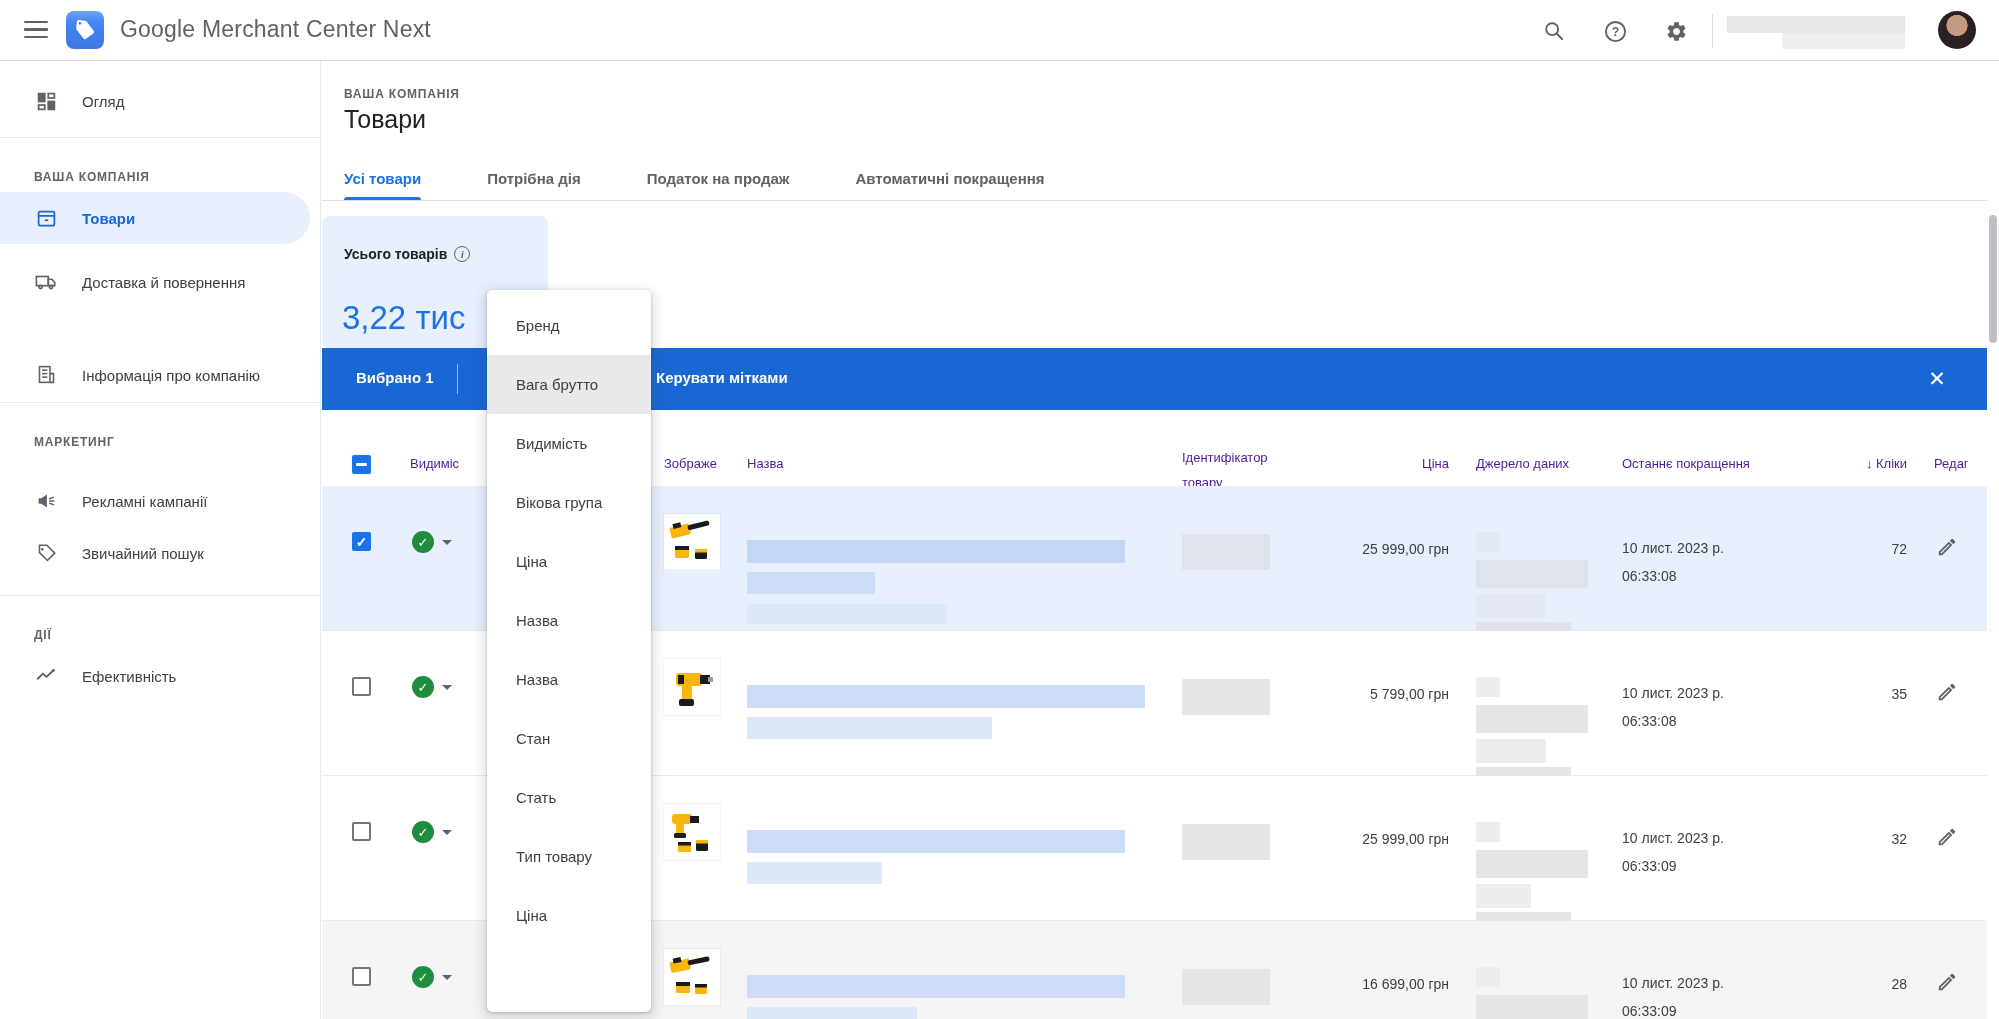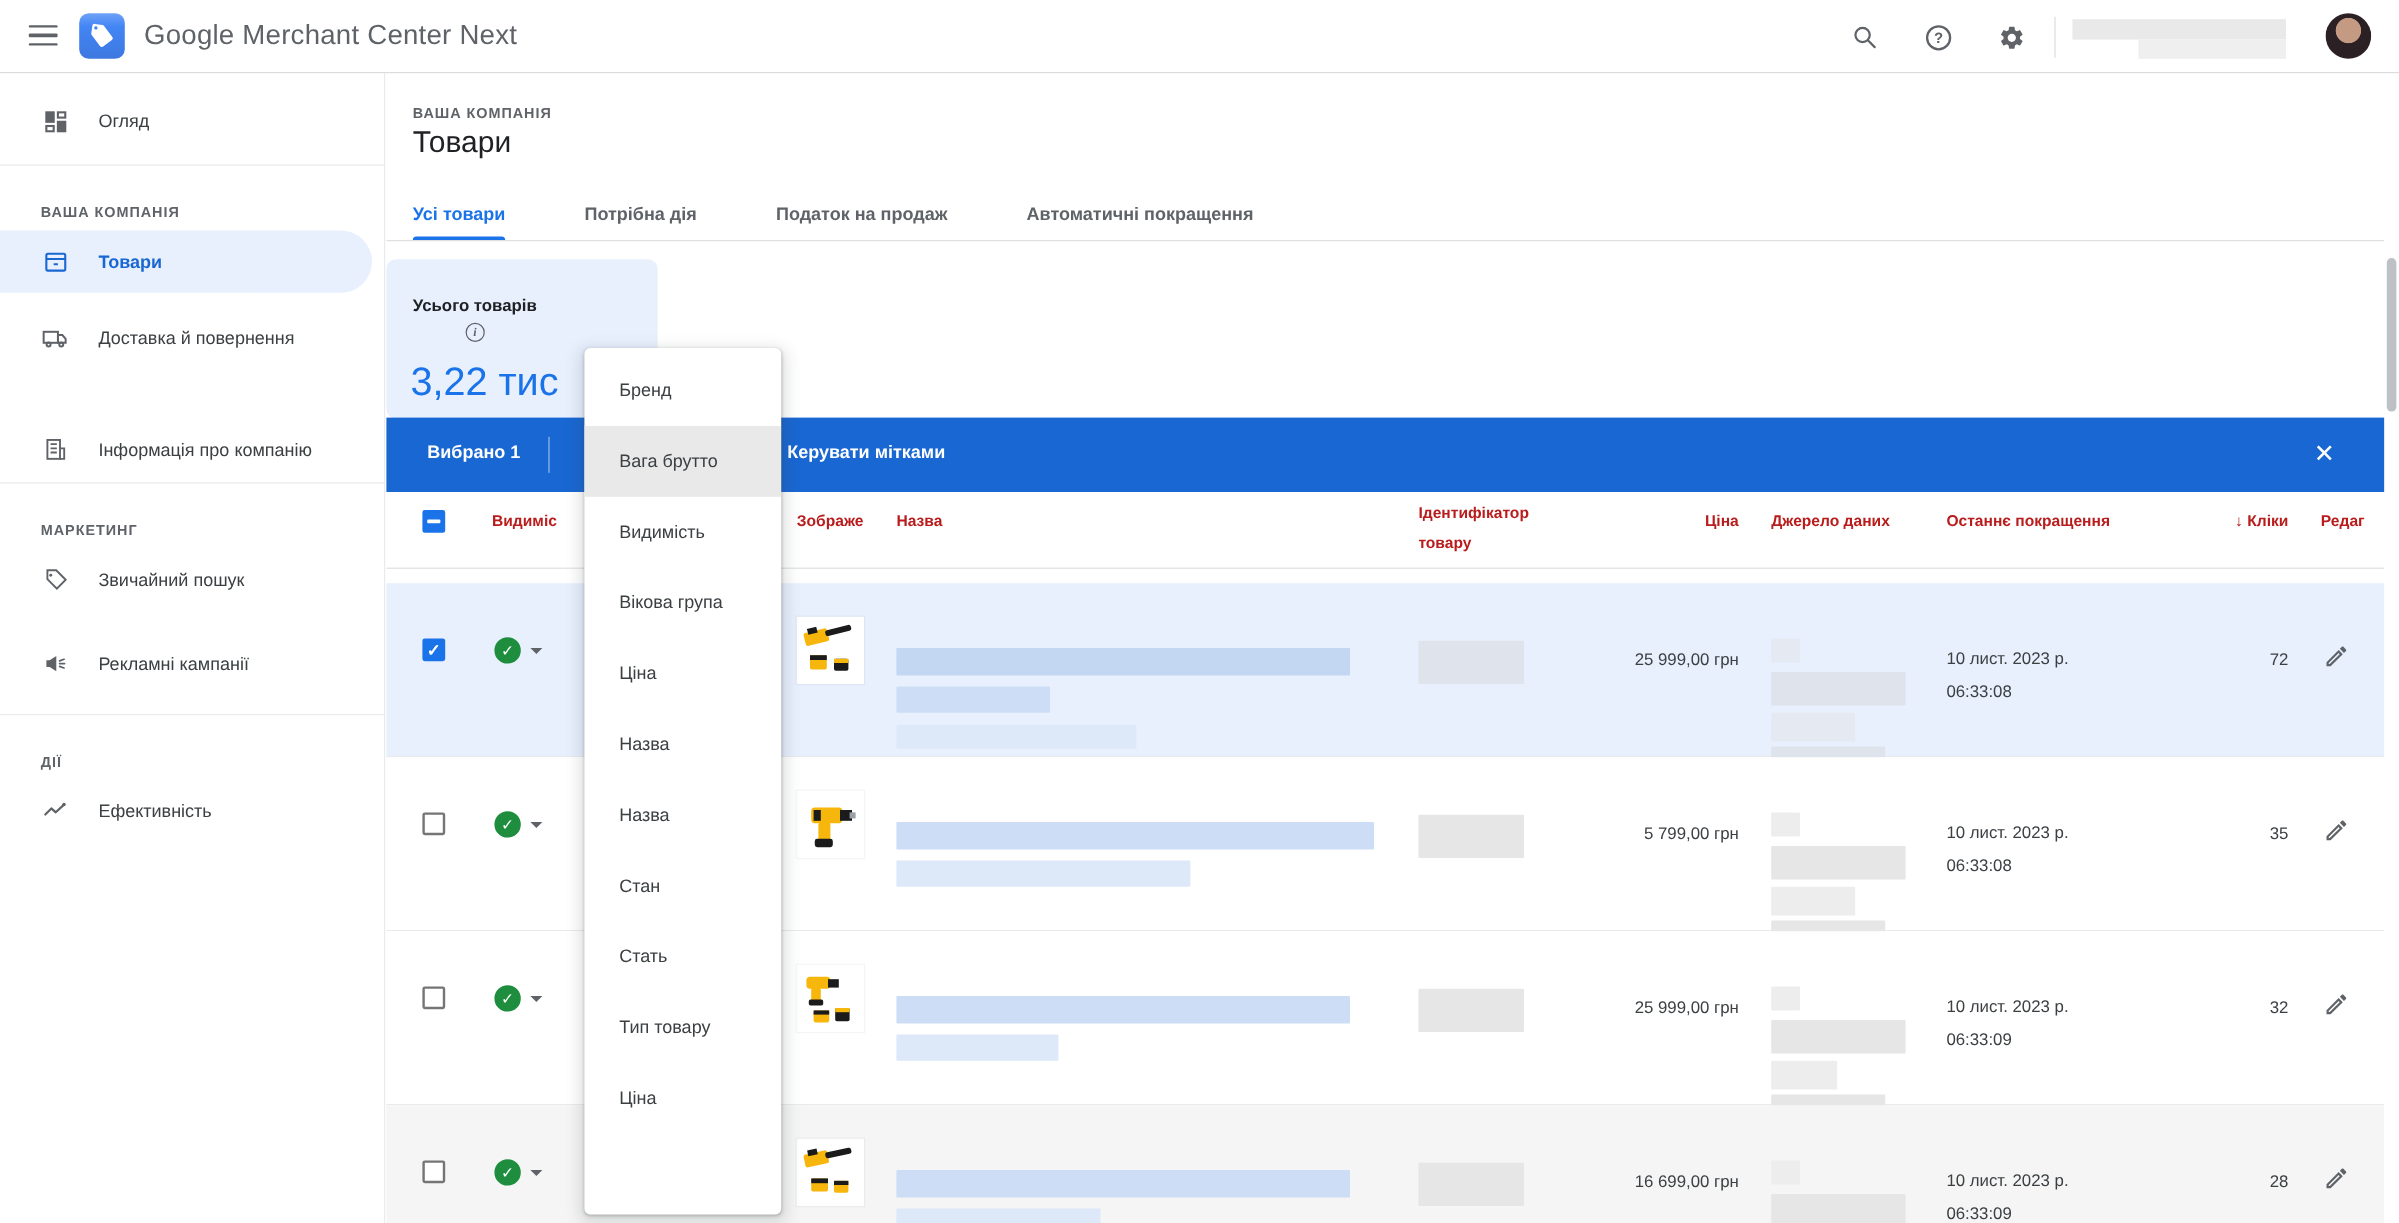--- a/index.html
+++ b/index.html
@@ -46,39 +46,39 @@
   .tabs { position:absolute; left:0; top:99px; width:100%; height:41px; border-bottom:1px solid #e0e0e0;
     display:flex; gap:66px; padding-left:22px; }
   .tab { font-size:15px; font-weight:bold; color:#5f6368; line-height:38px; cursor:pointer; position:relative; }
   .tab.active { color:#1a73e8; }
   .tab.active:after { content:""; position:absolute; left:0; right:0; bottom:0; height:3px;
     background:#1a73e8; border-radius:3px 3px 0 0; }
 
   .stat-card { position:absolute; left:0; top:155px; width:226px; height:133px;
     background:#e8f0fe; border-radius:8px; }
   .stat-label { position:absolute; left:22px; top:30px; font-size:14px; font-weight:bold; color:#202124;
-    display:flex; align-items:center; gap:7px;flex-direction:column; }
+    display:flex; align-items:center; gap:7px; }
   .info-ico { width:16px; height:16px; border:1.5px solid #5f6368; border-radius:50%; color:#5f6368;
     font-size:10px; display:inline-flex; align-items:center; justify-content:center;
     font-family:"Liberation Serif", serif; font-style:italic; font-weight:bold; }
   .stat-value { position:absolute; left:20px; top:55px; font-size:33px; color:#1a73e8;margin-top:28px; }
 
   
   .selbar { position:absolute; left:0; top:287px; width:100%; height:62px; background:#1967d2;
     z-index:10; color:#fff; }
   .selbar .sel-count { position:absolute; left:34px; top:21px; font-size:15px; font-weight:bold; }
   .selbar .sel-div { position:absolute; left:135px; top:16px; width:1px; height:30px;
     background:rgba(255,255,255,.55); }
   .selbar .sel-action { position:absolute; left:334px; top:21px; font-size:15px; font-weight:bold; cursor:pointer; }
   .selbar .sel-close { position:absolute; right:36px; top:17px; font-size:21px; cursor:pointer;
     width:28px; height:28px; text-align:center; line-height:28px; }
 
   
-  .thead { position:absolute; left:0; top:337px; width:100%; height:76px; background:#fff;
-    border-bottom:1px solid #e0e0e0; font-size:13px; font-weight:bold; color:#b91c1c; }
+  .thead { position:absolute; left:0; top:367px; width:100%; height:76px; background:#fff;
+    border-bottom:1px solid #e0e0e0; font-size:13px; font-weight:normal; color:#4c1d95; }
   .thead > div { position:absolute; top:28px; }
   .thead .c-id { top:18px; width:120px; line-height:1.9; }
   .row { position:absolute; left:0; width:100%; height:145px; background:#fff;
     border-bottom:1px solid #e8eaed; font-size:14px; }
   .row.selected { background:#e8f0fe; }
   .row.hovered { background:#f5f5f5; }
   .row > div { position:absolute; }
   .c-check { left:30px; }
   .c-status{ left:90px; }
   .c-vis   { left:88px; }
@@ -207,37 +207,37 @@
           <path d="M16 11h4v10h-4"></path>
           <line x1="7" y1="7" x2="13" y2="7"></line>
           <line x1="7" y1="11" x2="13" y2="11"></line>
           <line x1="7" y1="15" x2="13" y2="15"></line>
         </svg>
     </span>
     <span class="lbl">Інформація про компанію</span>
   </div>
   <div class="side-div" style="margin-top:16px"></div>
   <div class="side-sec">МАРКЕТИНГ</div>
+  <div class="side-item" style="margin-top:18px">
+    <span class="sicon">
+      <svg width="22" height="22" viewBox="0 0 24 24" fill="#5f6368">
+          <path d="M4 9v6h3l6 4V5L7 9H4z"></path>
+          <path d="M16 9.5l4-1.5M16 12h4.5M16 14.5l4 1.5" stroke="#5f6368" stroke-width="1.6" fill="none" stroke-linecap="round"></path>
+        </svg>
+    </span>
+    <span class="lbl">Рекламні кампанії</span>
+  </div>
   <div class="side-item">
     <span class="sicon">
       <svg width="21" height="21" viewBox="0 0 24 24">
           <path fill="none" stroke="#5f6368" stroke-width="1.8" d="M21.41 11.58l-9-9H4v8.41l9 9 8.41-8.41z"></path>
           <circle cx="7.2" cy="7.2" r="1.4" fill="#5f6368"></circle>
         </svg>
     </span>
     <span class="lbl">Звичайний пошук</span>
-  </div>
-  <div class="side-item" style="margin-top:18px">
-    <span class="sicon">
-      <svg width="22" height="22" viewBox="0 0 24 24" fill="#5f6368">
-          <path d="M4 9v6h3l6 4V5L7 9H4z"></path>
-          <path d="M16 9.5l4-1.5M16 12h4.5M16 14.5l4 1.5" stroke="#5f6368" stroke-width="1.6" fill="none" stroke-linecap="round"></path>
-        </svg>
-    </span>
-    <span class="lbl">Рекламні кампанії</span>
   </div>
   <div class="side-div" style="margin-top:16px"></div>
   <div class="side-sec">ДІЇ</div>
   <div class="side-item">
     <span class="sicon">
       <svg width="22" height="22" viewBox="0 0 24 24" fill="none" stroke="#5f6368" stroke-width="2" stroke-linecap="round" stroke-linejoin="round">
           <polyline points="3 15 8.5 9.5 12.5 13 20 6"></polyline>
           <circle cx="20" cy="6" r="1.6" fill="#5f6368" stroke="none"></circle>
         </svg>
     </span>

